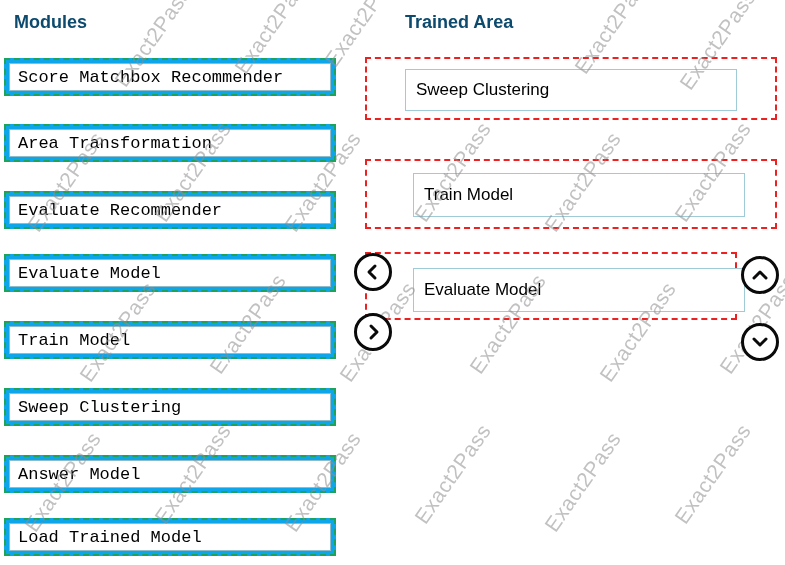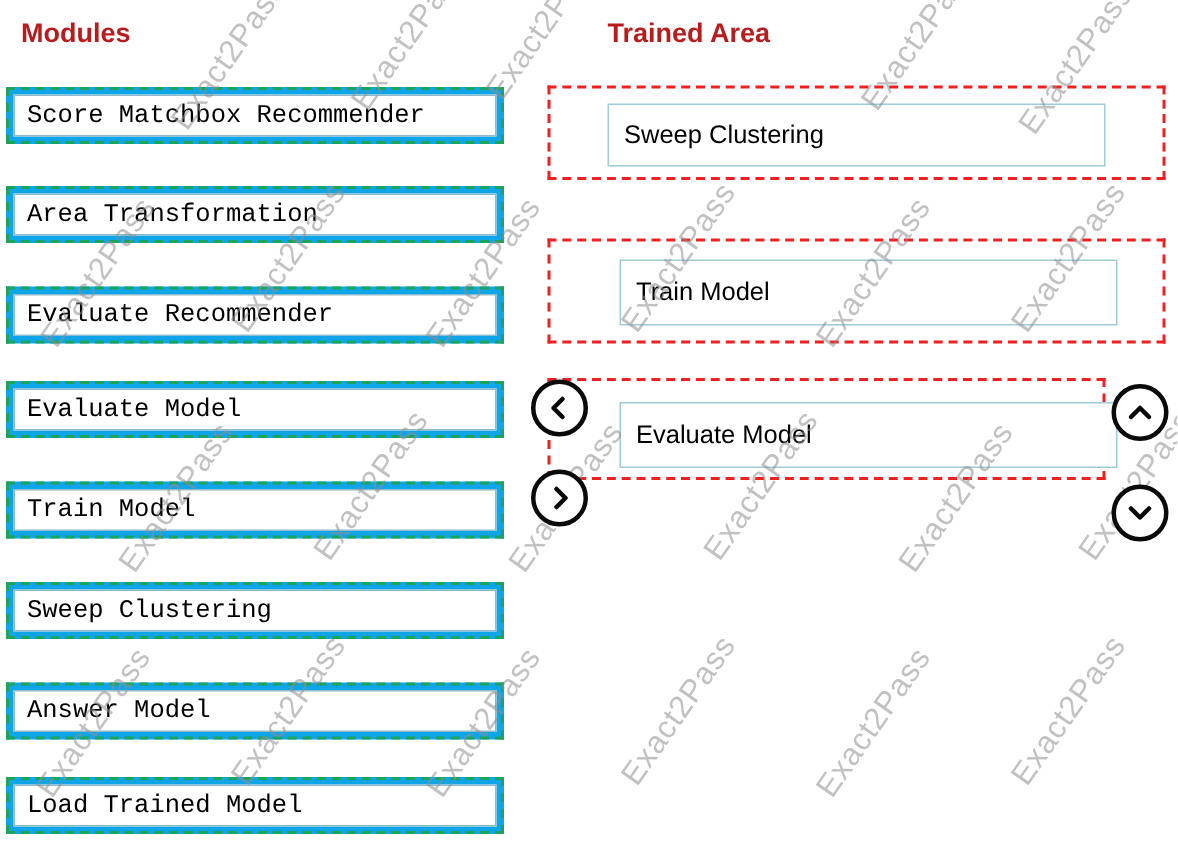--- a/index.html
+++ b/index.html
@@ -10,21 +10,21 @@
 
   
   .watermark {
     position:absolute; transform:rotate(-55deg); transform-origin:center;
     color:#8f8f8f; opacity:0.55; font-size:21px; white-space:nowrap;
     z-index:3; pointer-events:none; letter-spacing:0.5px;
   }
 
   
   .col-header {
-    position:absolute; font-weight:bold; font-size:18px; color:#b91c1c; z-index:2;
+    position:absolute; font-weight:bold; font-size:18px; color:#0c4a6e; z-index:2;
   }
 
   
   .module-box {
     position:absolute; left:4px; width:332px; height:38px;
     border:2px dashed #1da45a; box-sizing:border-box; padding:3px;
     background:#0ea5e9; z-index:2;font-family:Liberation Mono, monospace;
   }
   .module-inner {
     width:100%; height:100%; border:1px solid #8fbcca; box-sizing:border-box;

